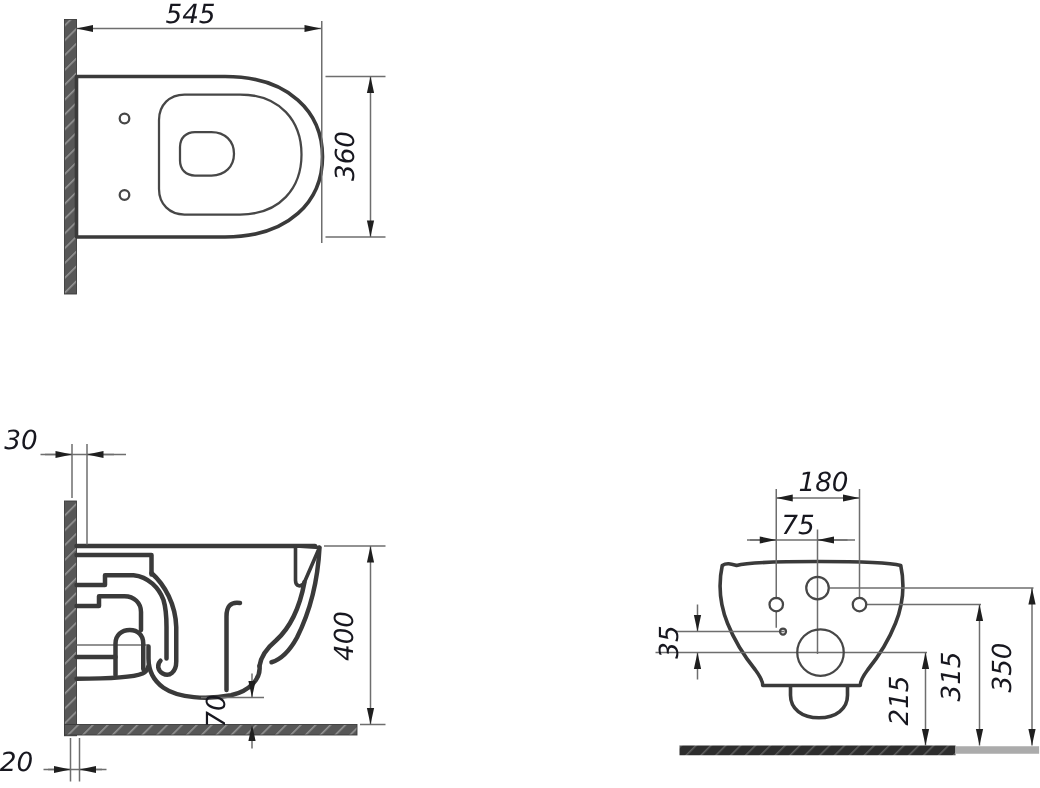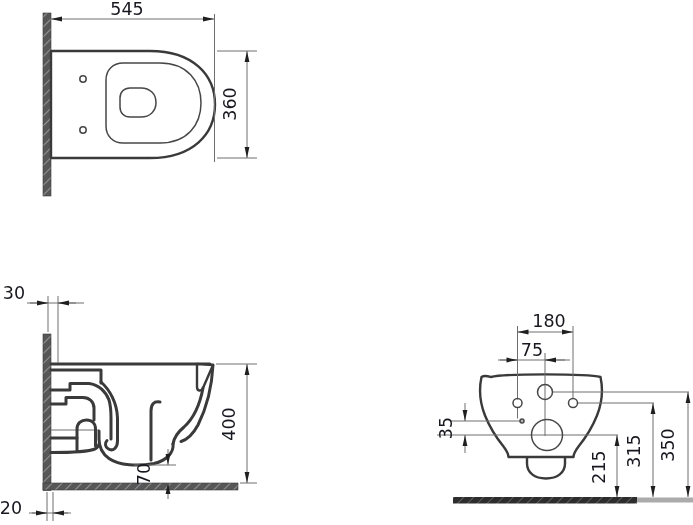--- a/index.html
+++ b/index.html
@@ -1,16 +1,16 @@
 <!DOCTYPE html>
 <html><head>
 <meta charset="utf-8">
 <style>
   html,body{margin:0;padding:0;background:#ffffff;}
-  .page{width:693px;height:525px;background:#ffffff;position:relative;overflow:hidden;}
+  .page{width:693px;height:525px;background:#ffffff;position:relative;overflow:hidden;font-style:italic;}
   svg{display:block;}
   .thin{stroke:#6e6e6e;stroke-width:1;fill:none;}
   .thick{stroke:#3a3a3a;stroke-width:3;fill:none;stroke-linecap:round;stroke-linejoin:round;}
   .med{stroke:#3a3a3a;stroke-width:2.4;fill:#ffffff;stroke-linejoin:round;}
   .circ{stroke:#474747;stroke-width:1.5;fill:none;}
   .dimtext{font-family:"DejaVu Sans","Liberation Sans",sans-serif;font-size:17.5px;fill:#17171f;text-anchor:middle;}
 </style>
 </head>
 <body>
 

